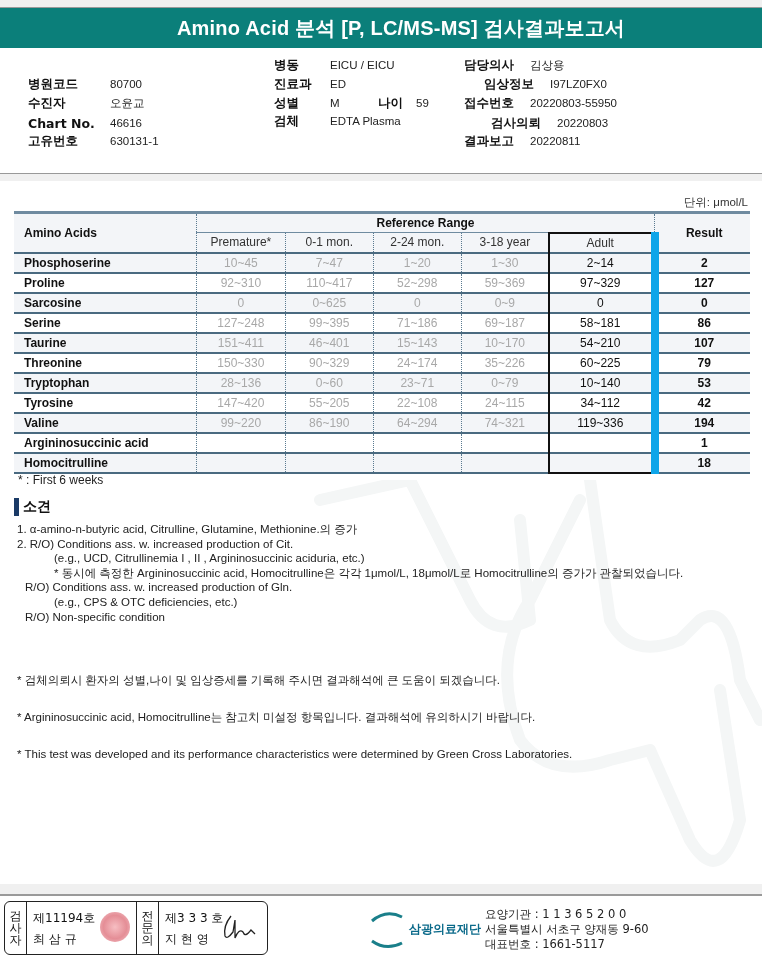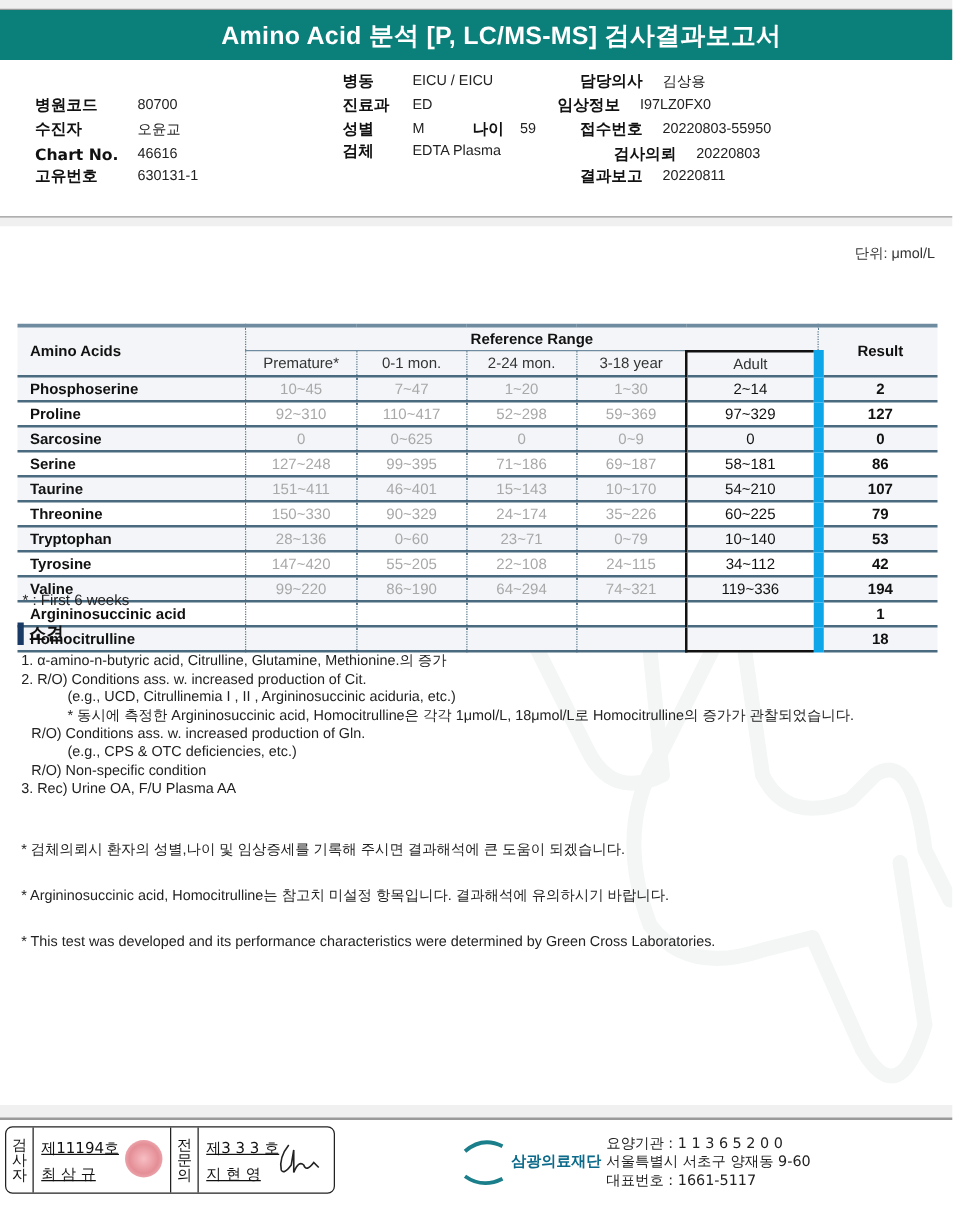--- a/index.html
+++ b/index.html
@@ -15,21 +15,21 @@
   .info .row { position: absolute; display: flex; align-items: center; height: 18px; }
   .info .lbl { font-weight: bold; font-size: 12.5px; color: #111; }
   .info .val { font-size: 11.5px; color: #222; font-family: "Liberation Sans", sans-serif; }
 
   .sep-band { position: absolute; left: 0; top: 173px; width: 762px; height: 8px; background: #f0f0f0; border-top: 1px solid #999; }
 
   .watermark { position: absolute; left: 280px; top: 480px; width: 482px; height: 400px; pointer-events: none; }
 
   .unit { position: absolute; top: 195px; right: 14px; font-size: 11.5px; color: #333; font-family: "Liberation Sans", sans-serif; }
 
-  table.aa { position: absolute; left: 14px; top: 211px; width: 736px; border-collapse: collapse; font-family: "Liberation Sans", sans-serif; font-size: 12px; margin-top: 48px; }
+  table.aa { position: absolute; left: 14px; top: 211px; width: 736px; border-collapse: collapse; font-family: "Liberation Sans", sans-serif; font-size: 12px; }
   table.aa td, table.aa th { height: 20px; padding: 0; }
   table.aa tr { border-bottom: 2px solid #4a6a80; }
   table.aa thead tr.h1 { border-top: 3px solid #6f8ba0; border-bottom: 1px solid #6f8ba0; }
   table.aa thead tr.h2 { border-bottom: 2px solid #4a6a80; }
   table.aa th { background: #f3f5f8; font-weight: bold; color: #111; }
   table.aa th.sub { font-weight: normal; color: #333; font-size: 12px; }
   table.aa .name { text-align: left; padding-left: 10px; font-weight: bold; width: 186px; }
   table.aa .ref { text-align: center; color: #a8a8a8; width: 90px; border-left: 1px dotted #5a7a90; }
   table.aa .adult { text-align: center; color: #111; width: 108px; border-left: 2px solid #111; border-right: 8px solid #0ea5e9; }
   table.aa .result { text-align: center; font-weight: bold; width: 98px; }
@@ -50,21 +50,21 @@
   .ind1 { padding-left: 8px; }
   .ind2 { padding-left: 37px; }
 
   .notes { position: absolute; left: 17px; top: 650px; font-size: 11.5px; color: #222; font-family: "Liberation Sans", sans-serif; line-height: 14.2px; }
   .notes div { white-space: nowrap; margin-top: 23px; }
 
   .bottom-band { position: absolute; left: 0; top: 884px; width: 762px; height: 12px; background: #f0f0f0; border-bottom: 2px solid #9a9a9a; }
 
   .sign-box { position: absolute; left: 4px; top: 901px; width: 264px; height: 54px; border: 1px solid #222; border-radius: 6px; display: flex; font-size: 12px; background: #fff; }
   .sign-box .vlab { width: 22px; border-right: 1px solid #222; display: flex; flex-direction: column; align-items: center; justify-content: center; font-size: 12px; line-height: 12px; }
-  .sign-box .cell { padding: 6px 0 0 6px; font-size: 12px; line-height: 21px; position: relative; text-decoration: underline; }
+  .sign-box .cell { padding: 6px 0 0 6px; font-size: 12px; line-height: 21px; position: relative; }
   .sign-box .c1 { width: 110px; border-right: 1px solid #222; }
   .sign-box .c2 { flex: 1; }
   .seal { position: absolute; right: 6px; top: 10px; width: 30px; height: 30px; border-radius: 50%; background: radial-gradient(circle, #f5b3b8 0%, #e07a84 55%, #f3c0c5 100%); opacity: 0.85; }
   .sigmark { position: absolute; right: 10px; top: 10px; width: 36px; height: 30px; }
 
   .sml-logo { position: absolute; left: 366px; top: 907px; width: 42px; height: 42px; }
   .sml-text { position: absolute; left: 368px; top: 917px; font-weight: bold; font-size: 18px; color: #0b6a8a; font-family: "Liberation Sans", sans-serif; letter-spacing: -0.5px; margin-top: 44px; }
   .sml-name { position: absolute; left: 409px; top: 921px; font-size: 12px; font-weight: bold; color: #0b6a8a; }
   .org-info { position: absolute; left: 485px; top: 907px; font-size: 11.5px; line-height: 15px; color: #222; }
 </style>
@@ -109,21 +109,21 @@
   </div>
   <div class="row" style="left:274px; top:56px;">
     <span class="lbl" style="width:56px">검체</span>
     <span class="val">EDTA Plasma</span>
   </div>
 
   <div class="row" style="left:464px; top:0px;">
     <span class="lbl" style="width:66px">담당의사</span>
     <span class="val">김상용</span>
   </div>
-  <div class="row" style="left:446px; top:19px;">
+  <div class="row" style="left:484px; top:19px;">
     <span class="lbl" style="width:66px">임상정보</span>
     <span class="val">I97LZ0FX0</span>
   </div>
   <div class="row" style="left:464px; top:38px;">
     <span class="lbl" style="width:66px">접수번호</span>
     <span class="val">20220803-55950</span>
   </div>
   <div class="row" style="left:491px; top:58px;">
     <span class="lbl" style="width:66px">검사의뢰</span>
     <span class="val">20220803</span>
@@ -272,21 +272,20 @@
 </div>
 
 <div class="opinion" id="opinion">
     <div class="">1. α-amino-n-butyric acid, Citrulline, Glutamine, Methionine.의 증가</div>
     <div class="">2. R/O) Conditions ass. w. increased production of Cit.</div>
     <div class="ind2">(e.g., UCD, Citrullinemia I , II , Argininosuccinic aciduria, etc.)</div>
     <div class="ind2">* 동시에 측정한 Argininosuccinic acid, Homocitrulline은 각각 1μmol/L, 18μmol/L로 Homocitrulline의 증가가 관찰되었습니다.</div>
     <div class="ind1">R/O) Conditions ass. w. increased production of Gln.</div>
     <div class="ind2">(e.g., CPS &amp; OTC deficiencies, etc.)</div>
     <div class="ind1">R/O) Non-specific condition</div>
-    <div class="">3. Rec) Urine OA, F/U Plasma AA</div>
   </div>
 
 <div class="notes" id="notes">
     <div>* 검체의뢰시 환자의 성별,나이 및 임상증세를 기록해 주시면 결과해석에 큰 도움이 되겠습니다.</div>
     <div>* Argininosuccinic acid, Homocitrulline는 참고치 미설정 항목입니다. 결과해석에 유의하시기 바랍니다.</div>
     <div>* This test was developed and its performance characteristics were determined by Green Cross Laboratories.</div>
   </div>
 
 <div class="bottom-band"></div>
 

